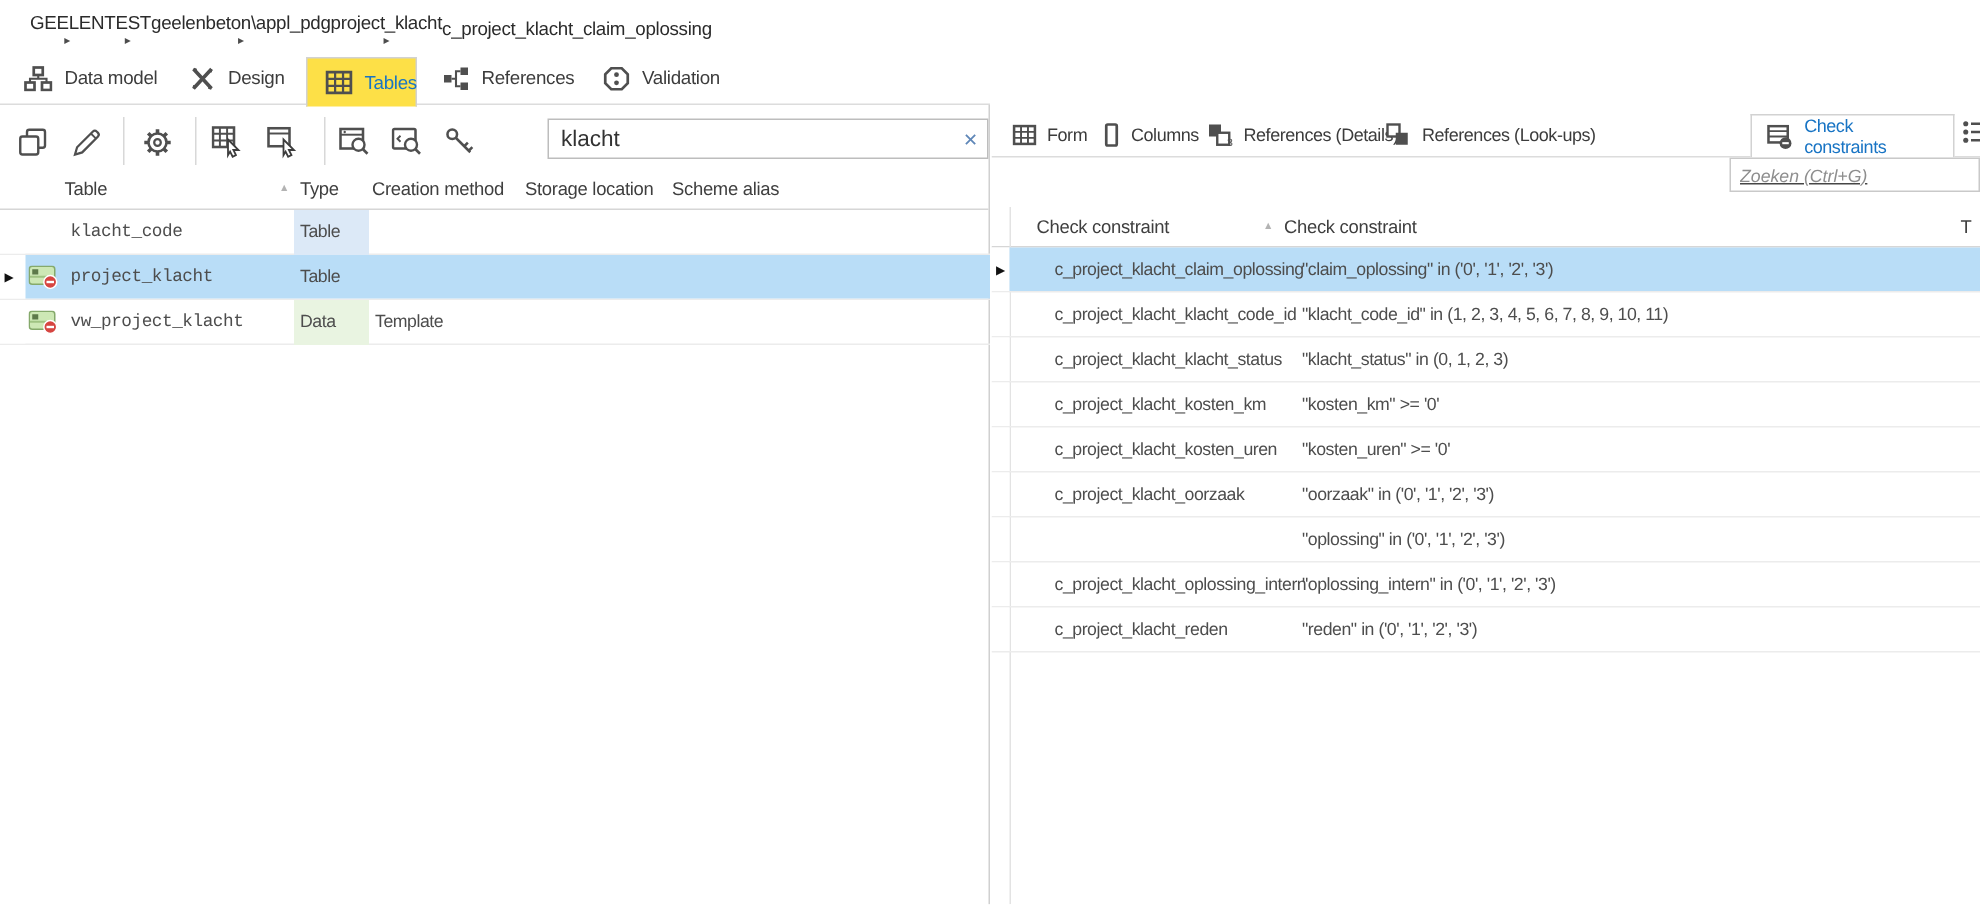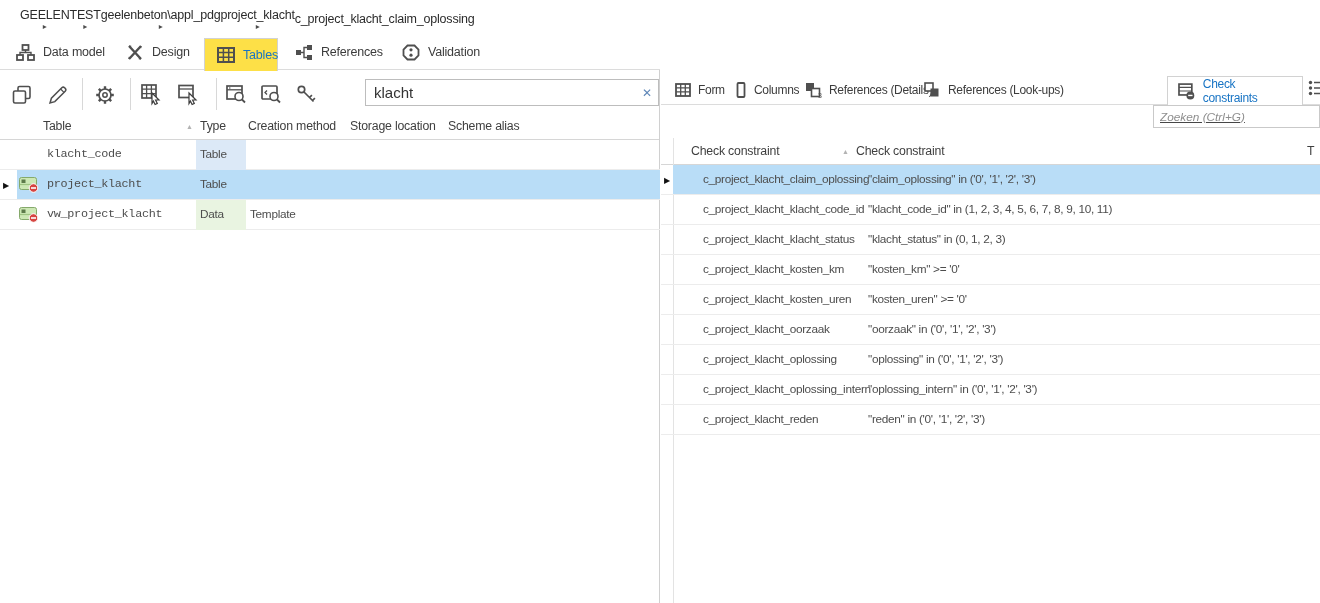--- a/index.html
+++ b/index.html
@@ -433,21 +433,20 @@
             <span class="cellabs r-name">c_project_klacht_oorzaak</span>
             <span class="cellabs r-def">"oorzaak" in ('0', '1', '2', '3')</span>
           </div>
         </div>
 
         <div class="row rrow">
           <div class="gutter">
             
           </div>
           <div class="rowbody">
-            <span class="cellabs r-name">c_project_klacht_oplossing</span>
             <span class="cellabs r-def">"oplossing" in ('0', '1', '2', '3')</span>
           </div>
         </div>
 
         <div class="row rrow">
           <div class="gutter">
             
           </div>
           <div class="rowbody">
             <span class="cellabs r-name">c_project_klacht_oplossing_intern</span>

